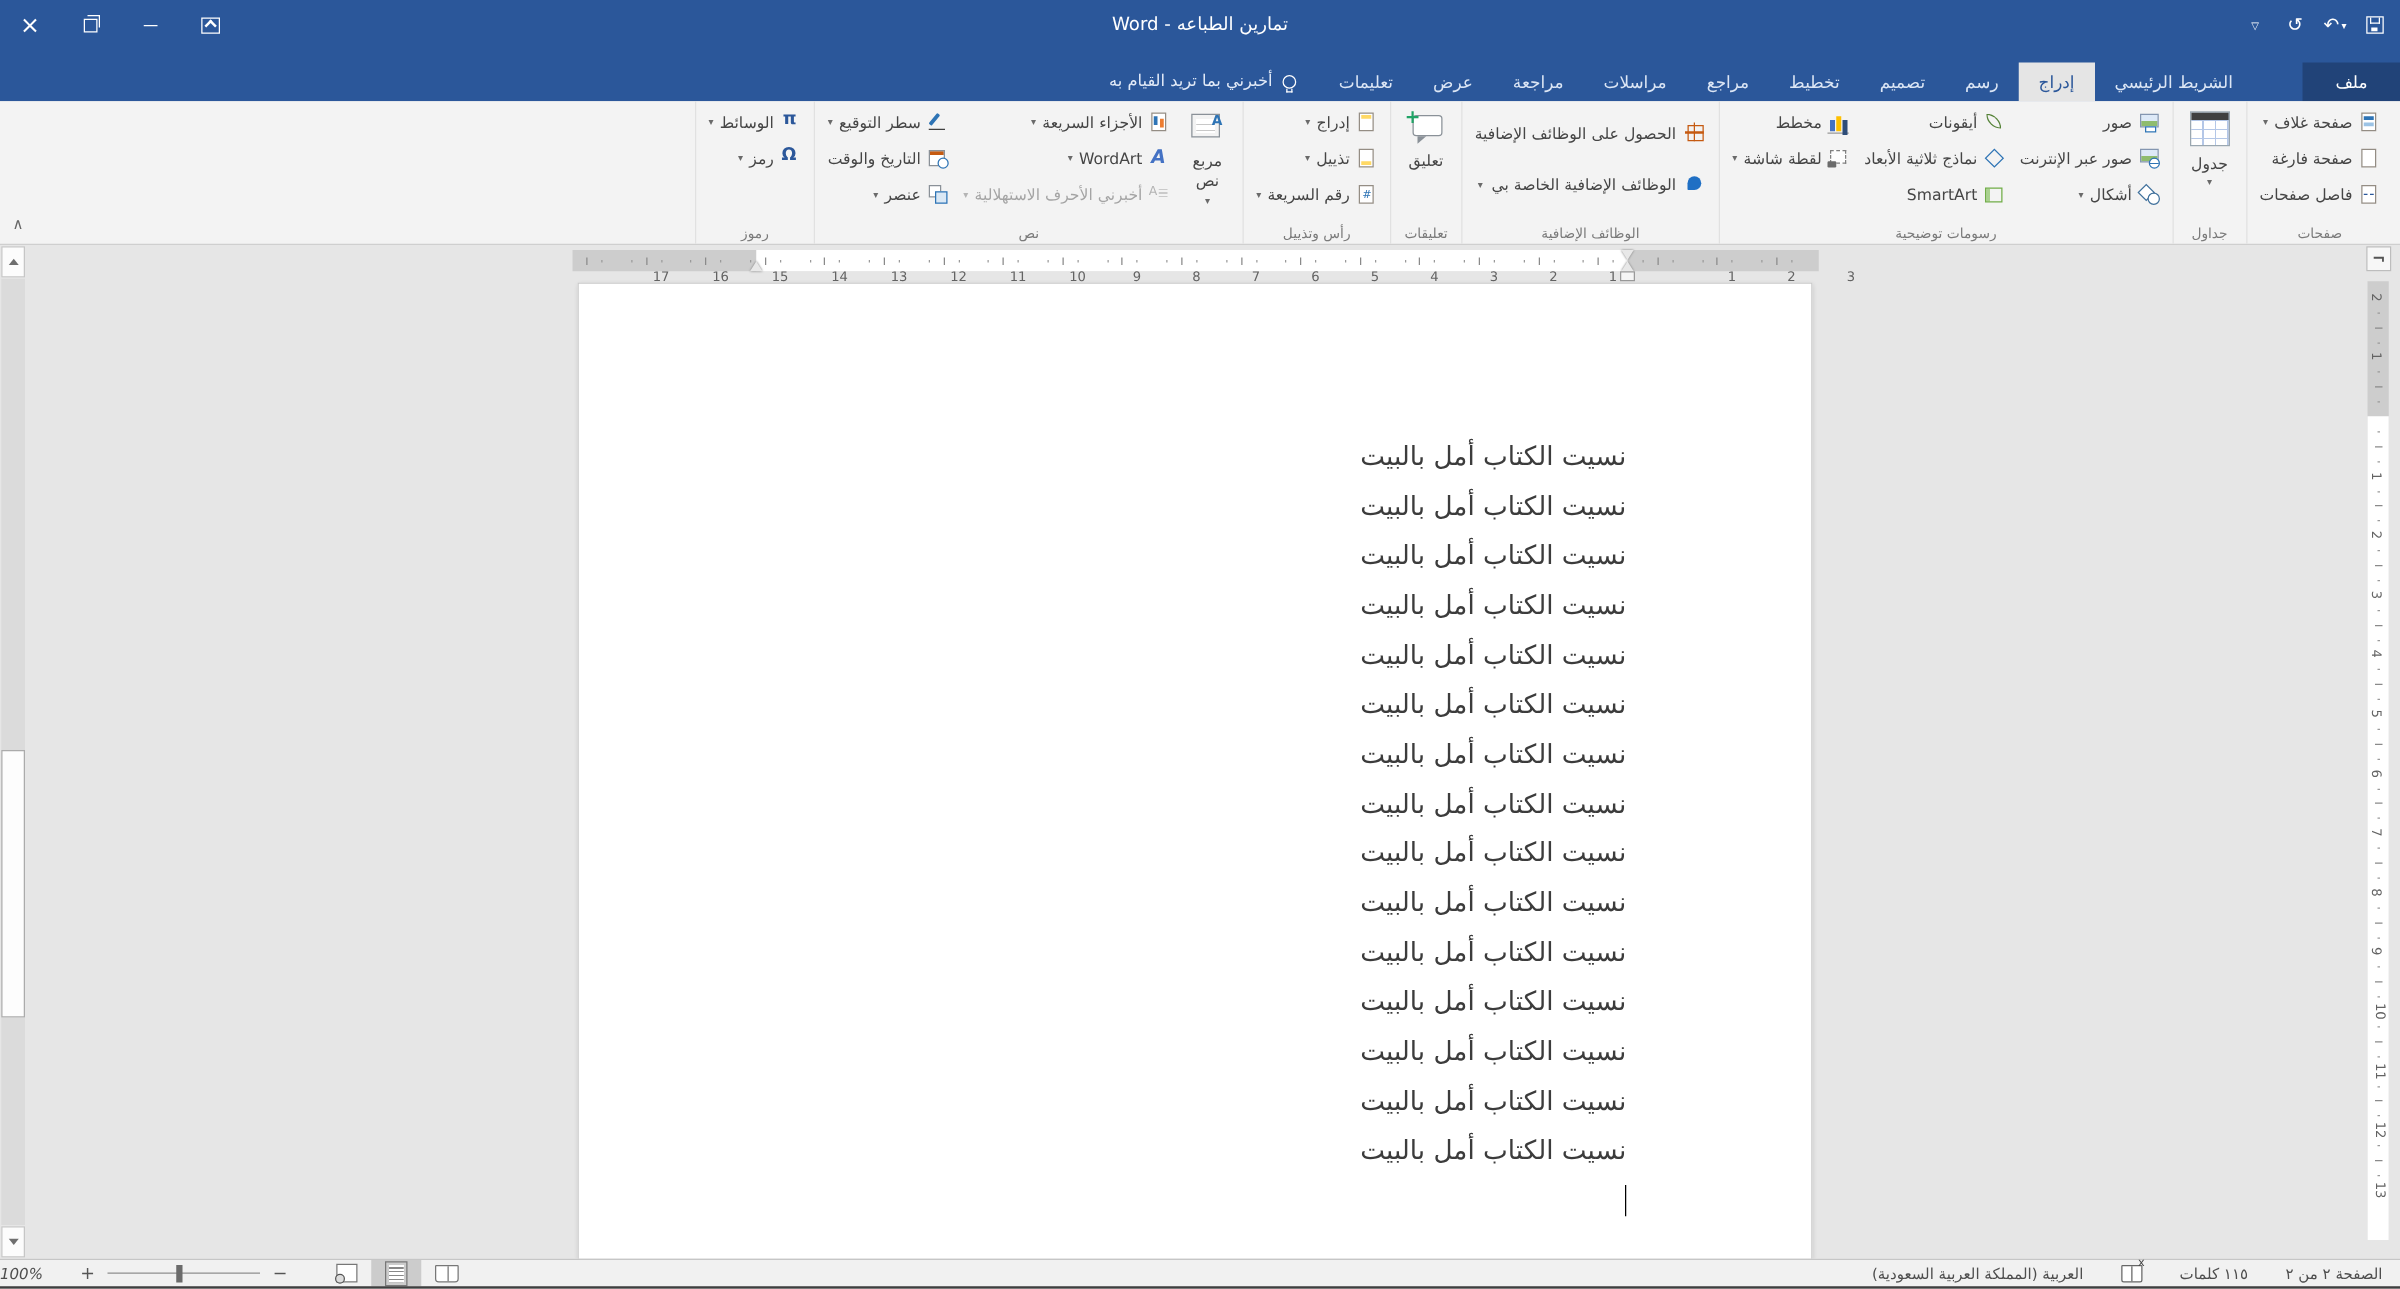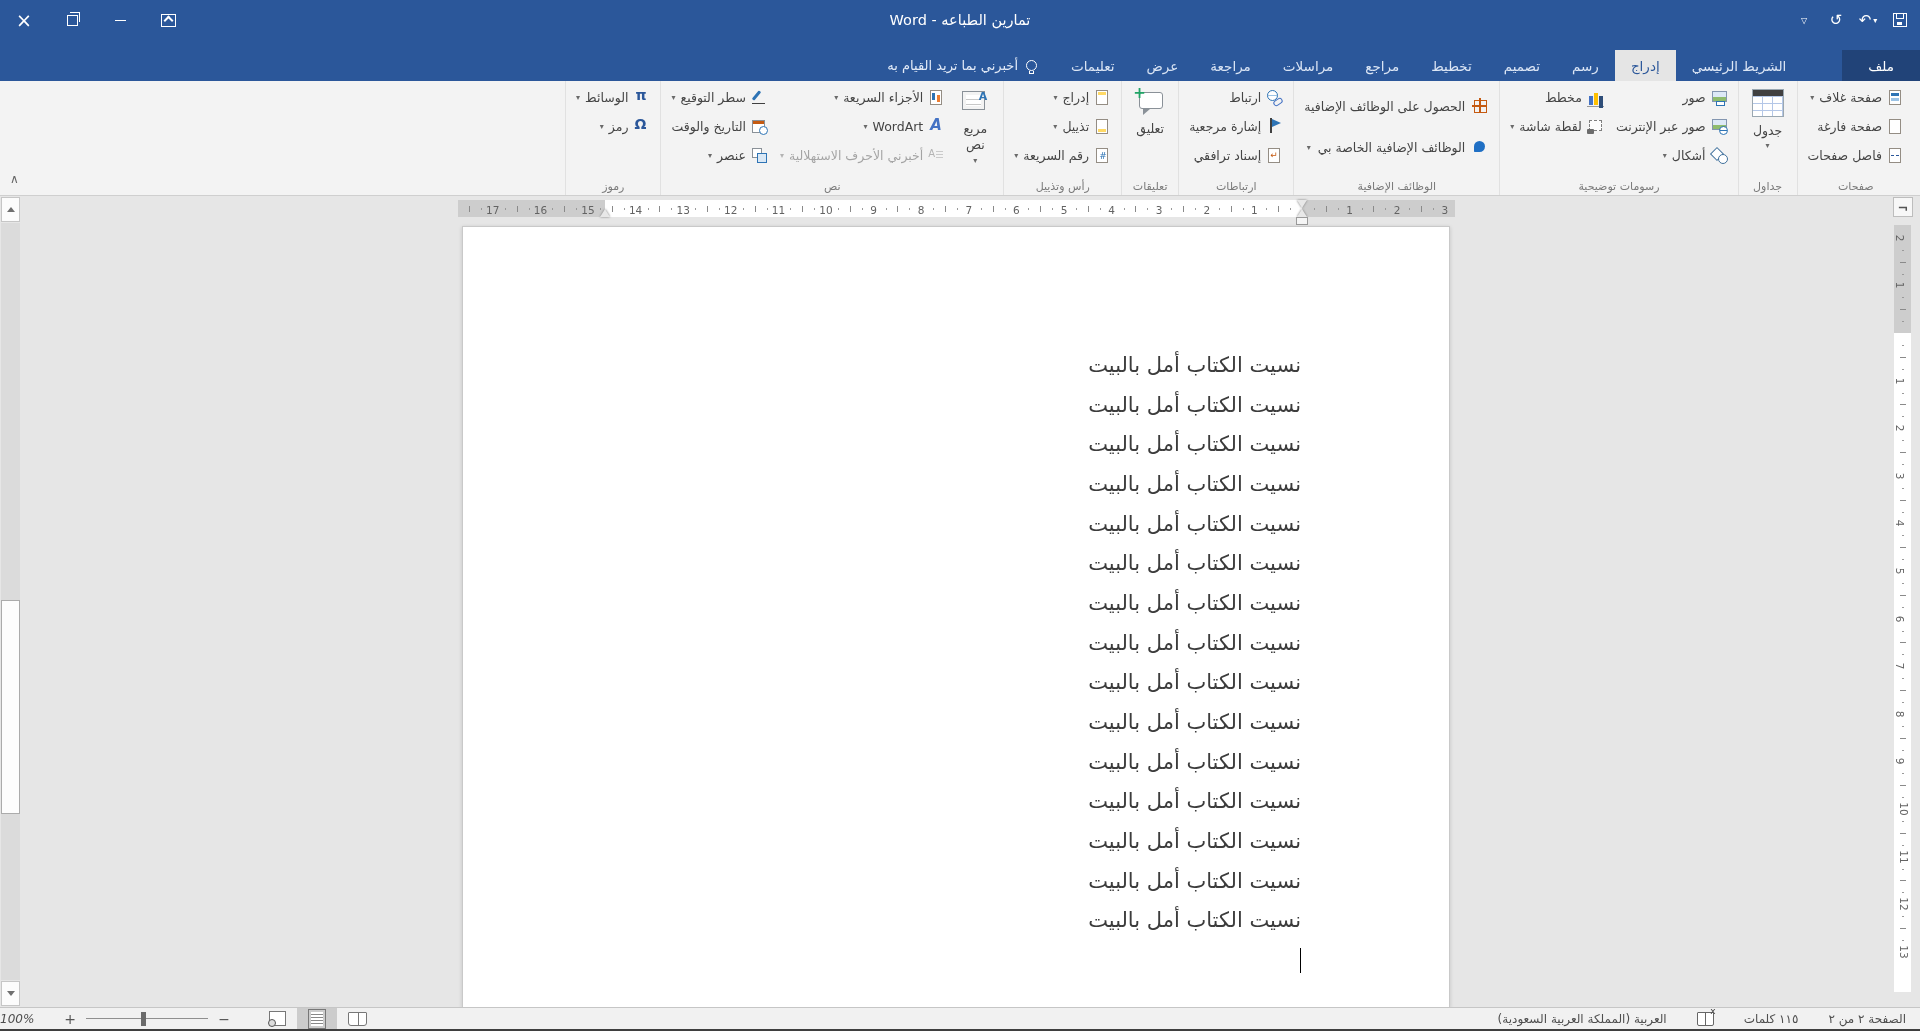--- a/index.html
+++ b/index.html
@@ -127,21 +127,21 @@
   .date-time-icon:before{content:"";position:absolute;left:1px;top:2px;width:11px;height:11px;border:1px solid #8a9198;background:
       linear-gradient(#c55a11 0 3px,#fff 3px);}
   .date-time-icon:after{content:"";position:absolute;right:0;bottom:0;width:7px;height:7px;border-radius:50%;border:1.2px solid #2e74b5;background:#fff;}
   .object-icon:before{content:"";position:absolute;left:1px;top:1px;width:8px;height:8px;border:1px solid #8a9198;background:#fff;}
   .object-icon:after{content:"";position:absolute;right:1px;bottom:1px;width:8px;height:8px;border:1px solid #2e74b5;background:#dae8f5;}
   .equation-icon:before{content:"π";position:absolute;left:2px;top:-2px;font-size:14px;font-weight:bold;color:#2b579a;}
   .symbol-icon:before{content:"Ω";position:absolute;left:1px;top:-2px;font-size:14px;font-weight:bold;color:#2b579a;}
   
   .hruler{position:absolute;top:200px;left:458px;width:997px;height:17px;background:#cdcdcd;}
   .hwhite{position:absolute;top:0;bottom:0;left:147px;width:697px;background:#fff;}
-  .rnum{position:absolute;top:4px;font-size:10.5px;color:#636363;transform:translateX(-50%);}
+  .rnum{position:absolute;top:16px;font-size:10.5px;color:#636363;transform:translateX(-50%);margin-left:36px;}
   .rbar{position:absolute;top:6px;width:1px;height:6px;background:#8a8a8a;}
   .rdot{position:absolute;top:8px;width:1px;height:2px;background:#9a9a9a;}
   .m-tri-up{position:absolute;left:147px;bottom:0;width:0;height:0;margin-left:-5px;
       border-left:5px solid transparent;border-right:5px solid transparent;border-bottom:8px solid #e8e8e8;
       filter:drop-shadow(0 0 1px #777);}
   .m-first{position:absolute;left:844px;top:0;width:0;height:0;margin-left:-5px;
       border-left:5px solid transparent;border-right:5px solid transparent;border-top:8px solid #e8e8e8;
       filter:drop-shadow(0 0 1px #777);}
   .m-hang{position:absolute;left:844px;bottom:0;width:0;height:0;margin-left:-5px;
       border-left:5px solid transparent;border-right:5px solid transparent;border-bottom:8px solid #e8e8e8;
@@ -299,20 +299,34 @@
               <span>صور عبر الإنترنت</span>
             </div>
             <div class="sbtn">
               <span class="ic shapes-icon"></span>
               <span>أشكال</span>
               <span class="arr">▾</span>
             </div>
           </div>
           <div class="stack">
             <div class="sbtn">
+              <span class="ic icons-icon"></span>
+              <span>أيقونات</span>
+            </div>
+            <div class="sbtn">
+              <span class="ic three-d-icon"></span>
+              <span>نماذج ثلاثية الأبعاد</span>
+            </div>
+            <div class="sbtn">
+              <span class="ic smartart-icon"></span>
+              <span>SmartArt</span>
+            </div>
+          </div>
+          <div class="stack">
+            <div class="sbtn">
               <span class="ic chart-icon"></span>
               <span>مخطط</span>
             </div>
             <div class="sbtn">
               <span class="ic screenshot-icon"></span>
               <span>لقطة شاشة</span>
               <span class="arr">▾</span>
             </div>
           </div>
         </div>
@@ -328,39 +342,20 @@
               <span>الحصول على الوظائف الإضافية</span>
             </div>
             <div class="tbtn">
               <span class="ic my-add-ins-icon"></span>
               <span>الوظائف الإضافية الخاصة بي</span>
               <span class="arr">▾</span>
             </div>
           </div>
         </div>
         <div class="glabel">الوظائف الإضافية</div>
-      </div>
-      <div class="rgroup">
-        <div class="gbody">
-          <div class="stack">
-            <div class="sbtn">
-              <span class="ic link-icon"></span>
-              <span>ارتباط</span>
-            </div>
-            <div class="sbtn">
-              <span class="ic bookmark-icon"></span>
-              <span>إشارة مرجعية</span>
-            </div>
-            <div class="sbtn">
-              <span class="ic icdoc cross-reference-icon"></span>
-              <span>إسناد ترافقي</span>
-            </div>
-          </div>
-        </div>
-        <div class="glabel">ارتباطات</div>
       </div>
       <div class="rgroup">
         <div class="gbody">
           <div class="bbtn">
             <span class="ic big comment-icon">
               <i>+</i>
             </span>
             <span class="lbl2">تعليق</span>
           </div>
         </div>

